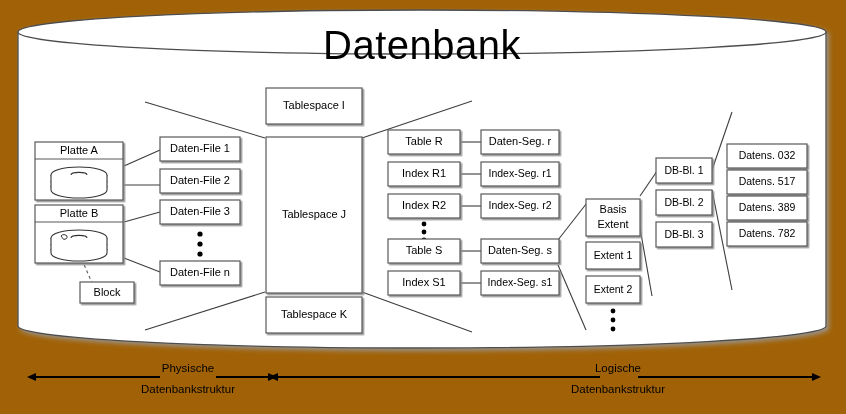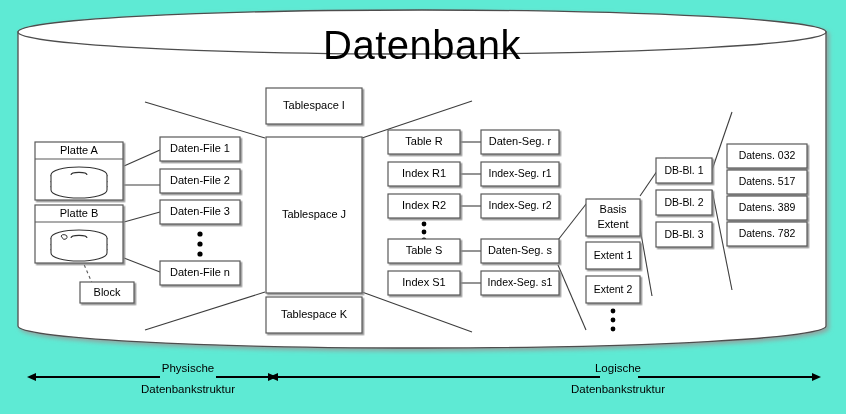--- a/index.html
+++ b/index.html
@@ -5,21 +5,21 @@
   html, body {
     margin: 0;
     padding: 0;
     background: #ffffff;
     font-family: "Liberation Sans", sans-serif;
   }
   #stage {
     position: relative;
     width: 846px;
     height: 414px;
-    background: #5eead4;
+    background: #a16207;
     overflow: hidden;
   }
   #svgroot {
     position: absolute;
     left: 0;
     top: 0;
     width: 846px;
     height: 414px;
   }
   .box-txt {

